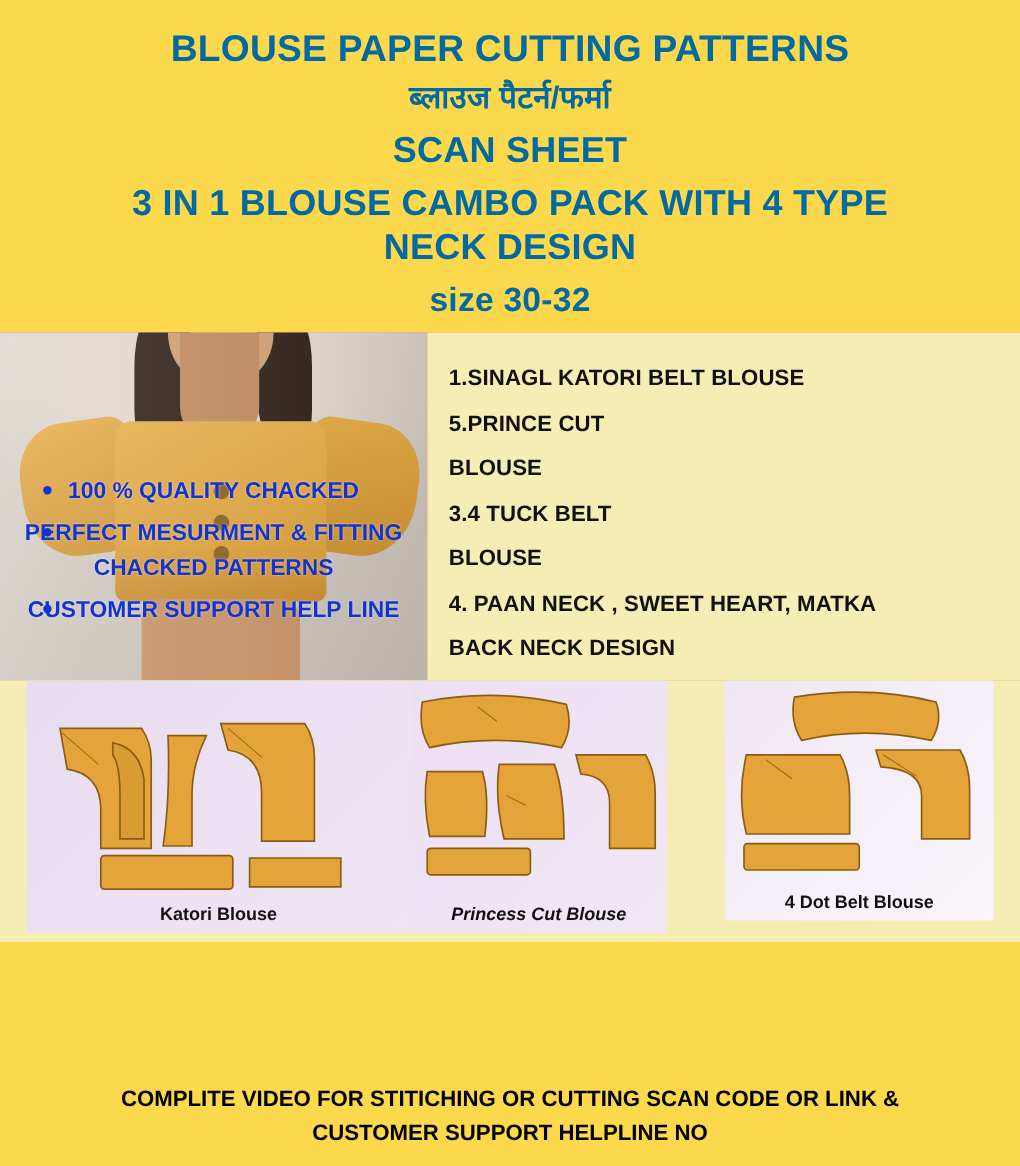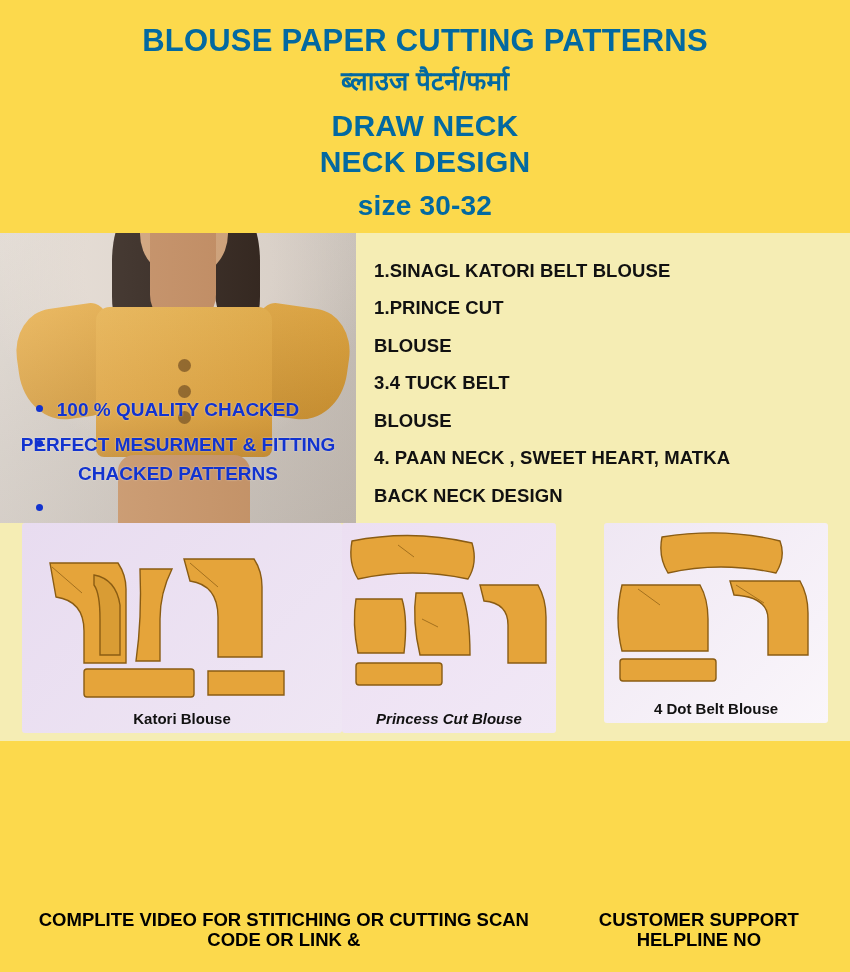--- a/index.html
+++ b/index.html
@@ -179,21 +179,21 @@
   .panel svg { display: block; }
 
   
   .footer {
     position: absolute;
     left: 0; bottom: 0;
     width: 850px;
     height: 84px;
     background: #fcd94c;
     display: flex;
-    flex-direction: row;
+    flex-direction: column;
     align-items: center;
     justify-content: center;
     gap: 8px;
     padding: 0 14px;
   }
   .footer .fl {
     font-size: 18.5px;
     font-weight: bold;
     color: #000;
     text-align: center;
@@ -201,21 +201,22 @@
   }
 </style>
 </head>
 <body>
 
 <div class="page">
 
   <div class="header">
     <div class="ln h1">BLOUSE PAPER CUTTING  PATTERNS</div>
     <div class="ln h2">ब्लाउज पैटर्न/फर्मा</div>
-    <div class="ln h3">DRAW NECK</div>
+    <div class="ln h3">SCAN SHEET</div>
+    <div class="ln h4">3 IN 1 BLOUSE CAMBO PACK WITH  4 TYPE</div>
     <div class="ln h5">NECK DESIGN</div>
     <div class="ln h6">size 30-32</div>
   </div>
 
   <div class="band">
 
     <div class="photo">
       <div class="bg"></div>
       <div class="hair-l"></div>
       <div class="hair-r"></div>
@@ -226,41 +227,42 @@
       <div class="torso"></div>
       <div class="btn1"></div>
       <div class="btn2"></div>
       <div class="btn3"></div>
       <div class="waist"></div>
       <div class="shade"></div>
     </div>
 
     <div class="listcol">
       <div class="row">1.SINAGL KATORI BELT  BLOUSE</div>
-      <div class="row">1.PRINCE CUT</div>
+      <div class="row">5.PRINCE CUT</div>
       <div class="row">BLOUSE</div>
       <div class="row">3.4 TUCK BELT</div>
       <div class="row">BLOUSE</div>
       <div class="row"> 4. PAAN NECK , SWEET HEART, MATKA</div>
       <div class="row">BACK NECK DESIGN</div>
     </div>
   </div>
 
   <div class="bullets">
     <ul>
       <li>
         <span class="dot"></span>
         <span>100 % QUALITY CHACKED</span>
       </li>
       <li>
         <span class="dot"></span>
         <span>PERFECT MESURMENT &amp; FITTING CHACKED PATTERNS</span>
       </li>
       <li>
         <span class="dot"></span>
+        <span>CUSTOMER SUPPORT HELP LINE</span>
       </li>
     </ul>
   </div>
 
   <div class="panels">
 
     <div class="panel p1">
       <svg width="320" height="190" viewBox="0 0 320 190">
         <g fill="#e5a43a" stroke="#8a5c13" stroke-width="1.4">
           <path d="M28 40 L96 40 Q104 52 104 66 L104 140 L62 140 L62 108 Q62 78 34 74 Z"></path>

